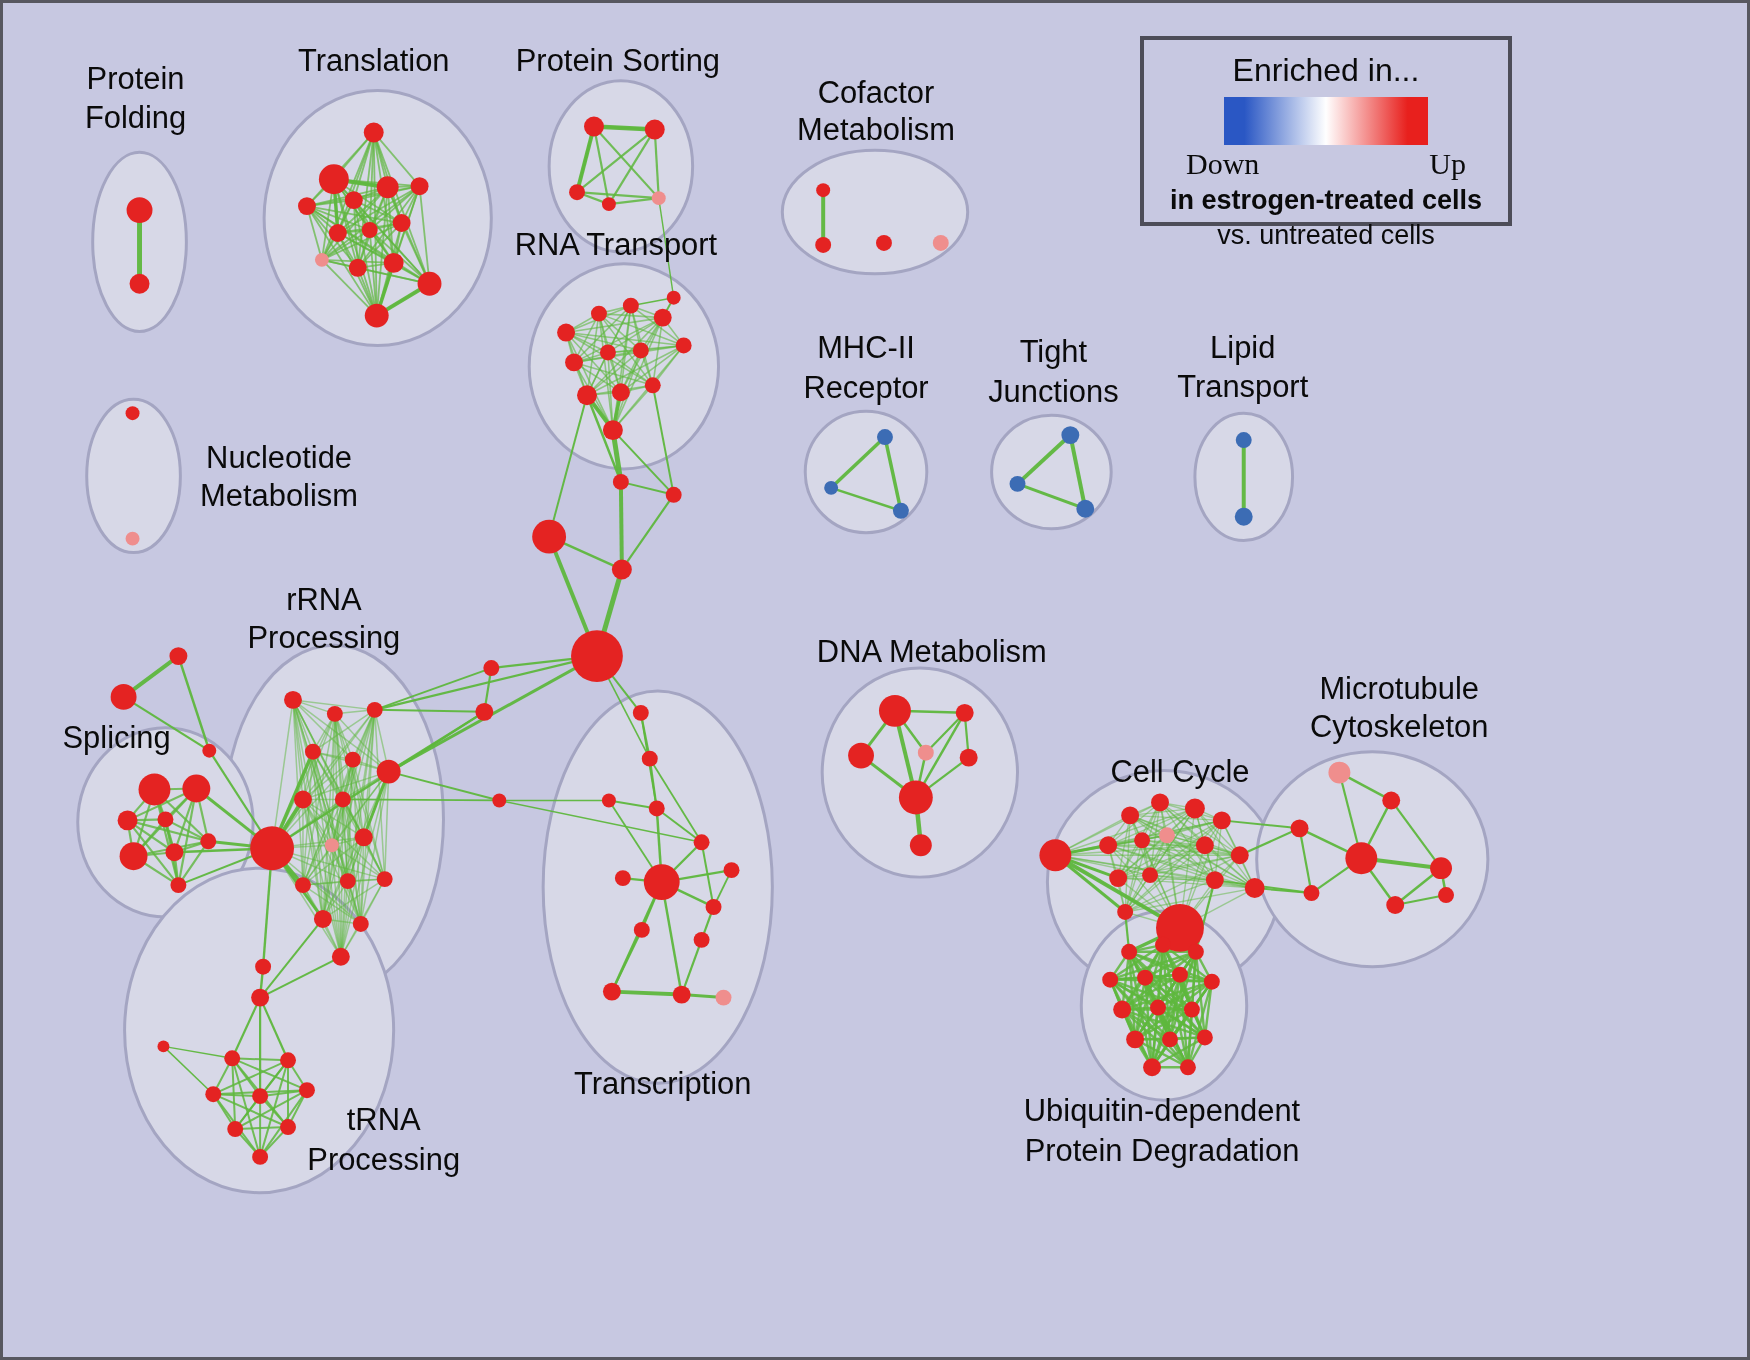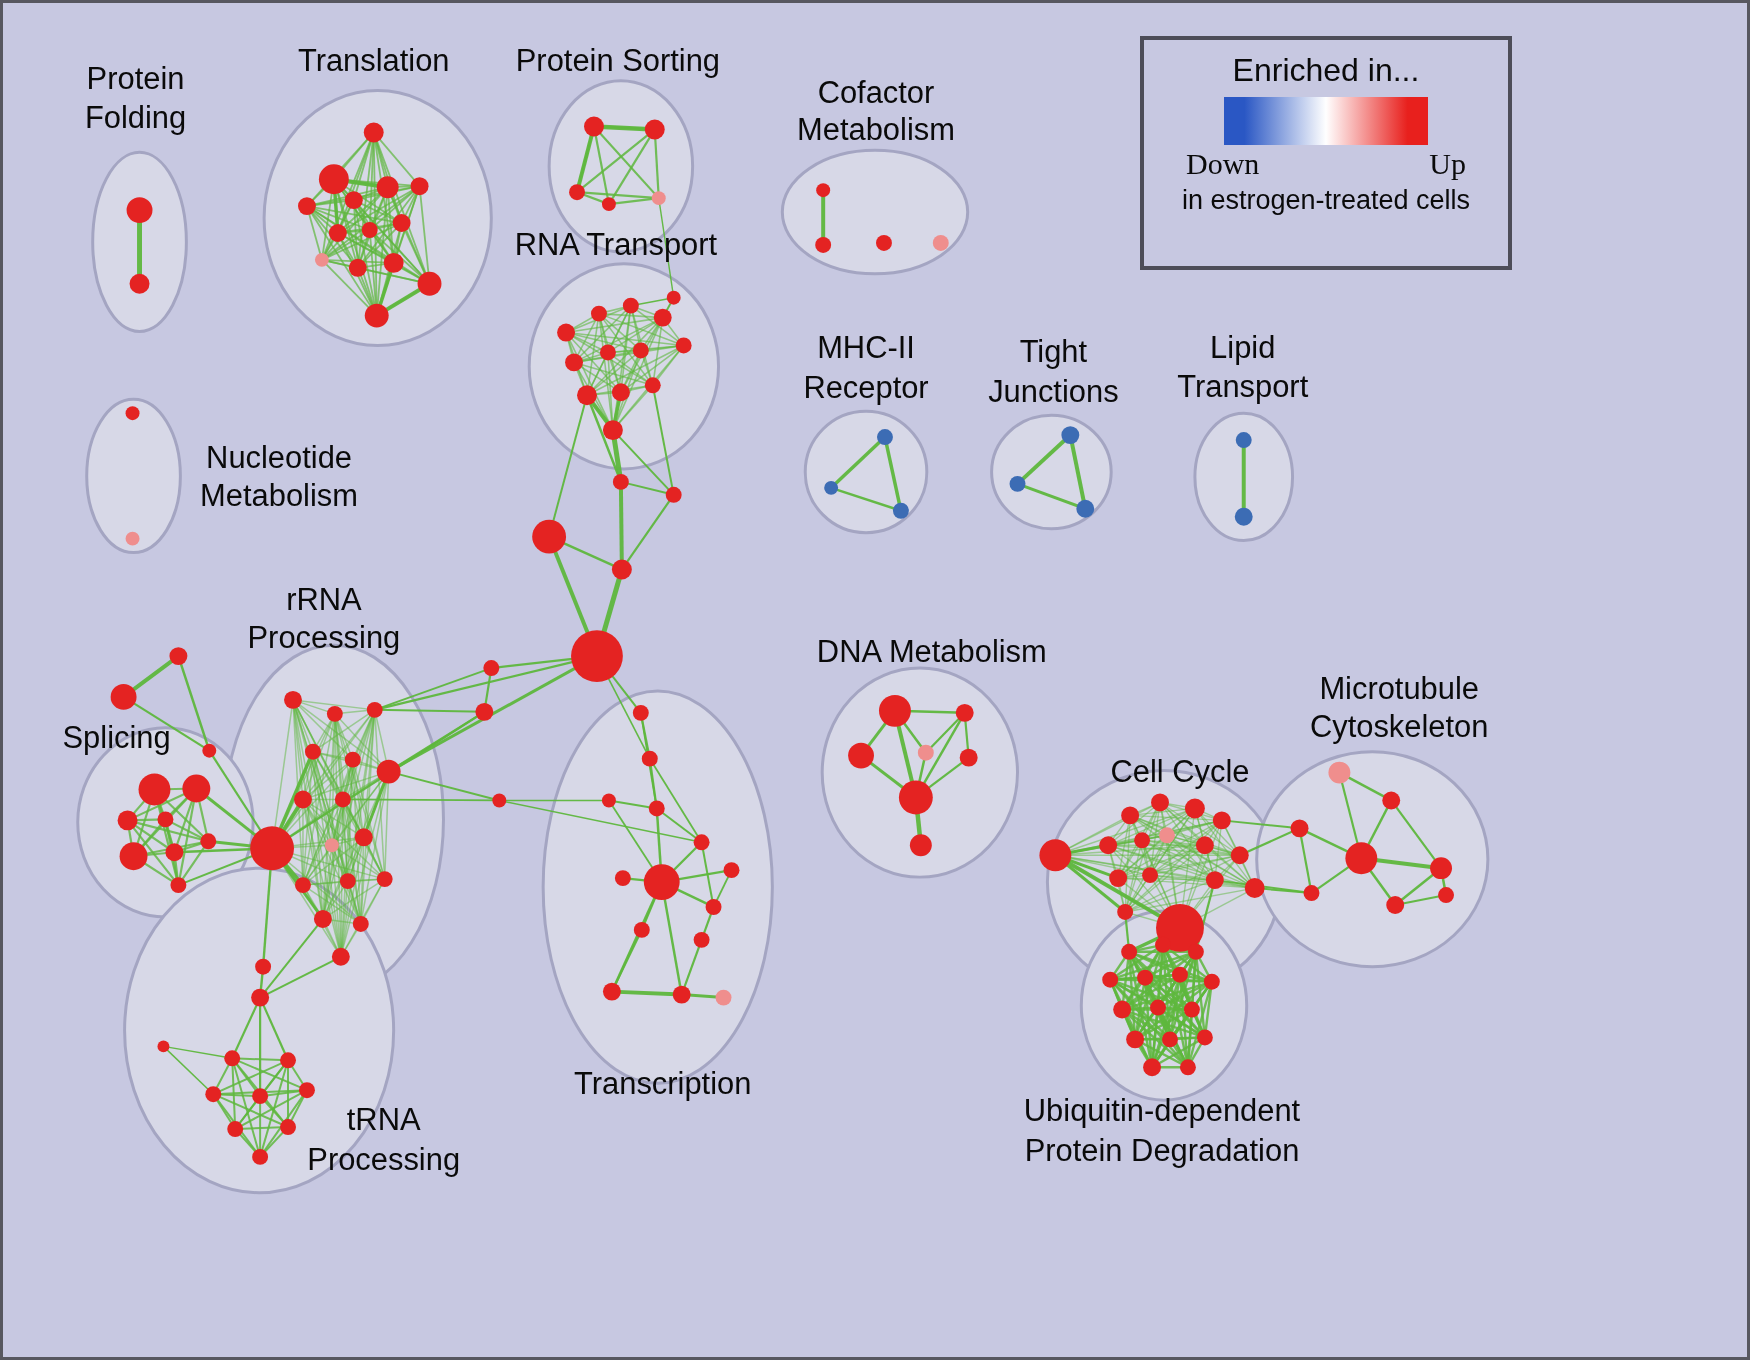--- a/index.html
+++ b/index.html
@@ -4,28 +4,28 @@
 <style>
   html,body{margin:0;padding:0;background:#ffffff;}
   .stage{
     position:relative;width:1750px;height:1360px;box-sizing:border-box;
     background:#c7c8e1;border:3px solid #0f766e;overflow:hidden;
     font-family:"Liberation Sans",sans-serif;
   }
   #network{position:absolute;left:0;top:0;width:100%;height:100%;}
   #network text{font-family:"Liberation Sans",sans-serif;}
   .legend{
-    position:absolute;left:1137px;top:33px;width:372px;height:234px;
+    position:absolute;left:1137px;top:33px;width:372px;height:190px;
     box-sizing:border-box;border:4px solid #4d4d58;text-align:center;color:#0a0a0a;
   }
   .legend-title{font-size:32px;margin-top:12px;}
   .legend-bar{width:204px;height:48px;margin:8px auto 0;}
   .legend-row{display:flex;justify-content:space-between;padding:2px 42px 0;font-size:30px;font-family:Liberation Serif, serif;}
   .legend-sub{font-size:27px;line-height:35px;}
-  .legend-sub.first{margin-top:2px;}
+  .legend-sub.first{margin-top:2px;font-weight:bold;}
 </style>
 </head>
 <body>
 
 <div class="stage" style="background: rgb(199, 200, 225); border-color: rgb(87, 87, 95);">
   <svg id="network" preserveAspectRatio="none" viewBox="0 0 1750 1360">
       <ellipse cx="137" cy="240" rx="47" ry="90" fill="#d7d8e7" stroke="#a4a5c2" stroke-width="3"></ellipse>
       <ellipse cx="131" cy="475" rx="47" ry="77" fill="#d7d8e7" stroke="#a4a5c2" stroke-width="3"></ellipse>
       <ellipse cx="376" cy="216" rx="114" ry="128" fill="#d7d8e7" stroke="#a4a5c2" stroke-width="3"></ellipse>
       <ellipse cx="620" cy="164" rx="72" ry="86" fill="#d7d8e7" stroke="#a4a5c2" stroke-width="3"></ellipse>
@@ -938,14 +938,15 @@
     </svg>
 
   <div class="legend" style="border-color: rgb(77, 77, 88);">
     <div class="legend-title">Enriched in...</div>
     <div class="legend-bar" style="background: linear-gradient(90deg, rgb(42, 87, 196) 0%, rgb(42, 87, 196) 10%, rgb(255, 255, 255) 50%, rgb(232, 32, 29) 90%, rgb(232, 32, 29) 100%);"></div>
     <div class="legend-row">
       <span>Down</span>
       <span>Up</span>
     </div>
     <div class="legend-sub first">in estrogen-treated cells</div>
+    <div class="legend-sub">vs. untreated cells</div>
   </div>
 </div>
 
 </body></html>

